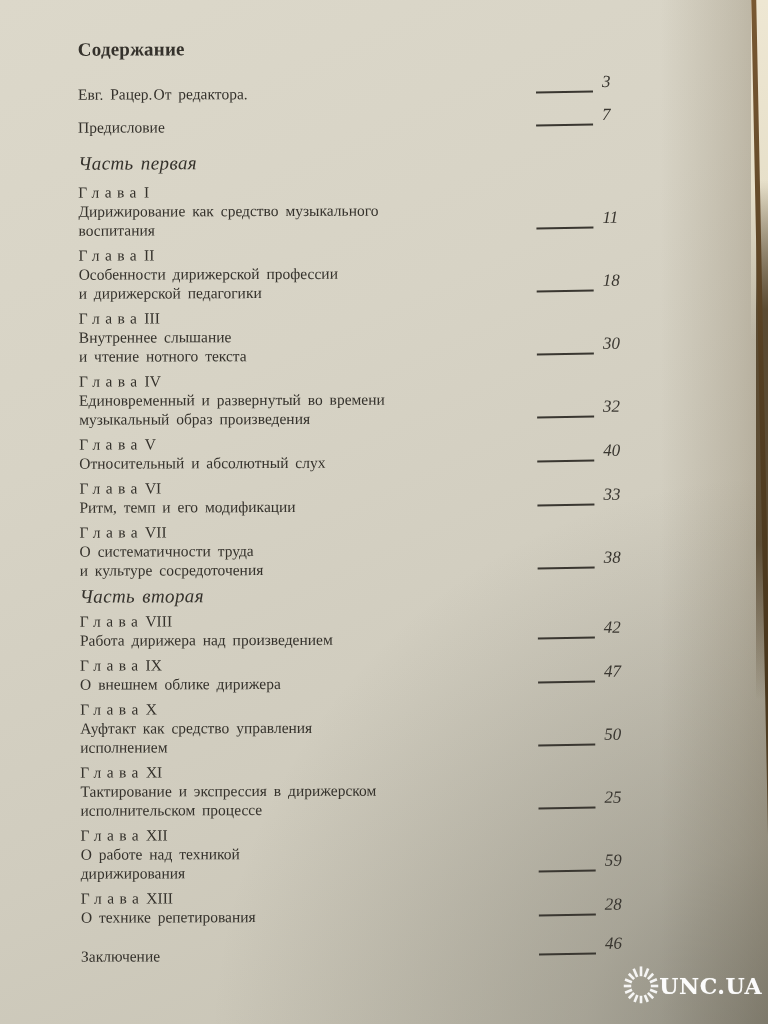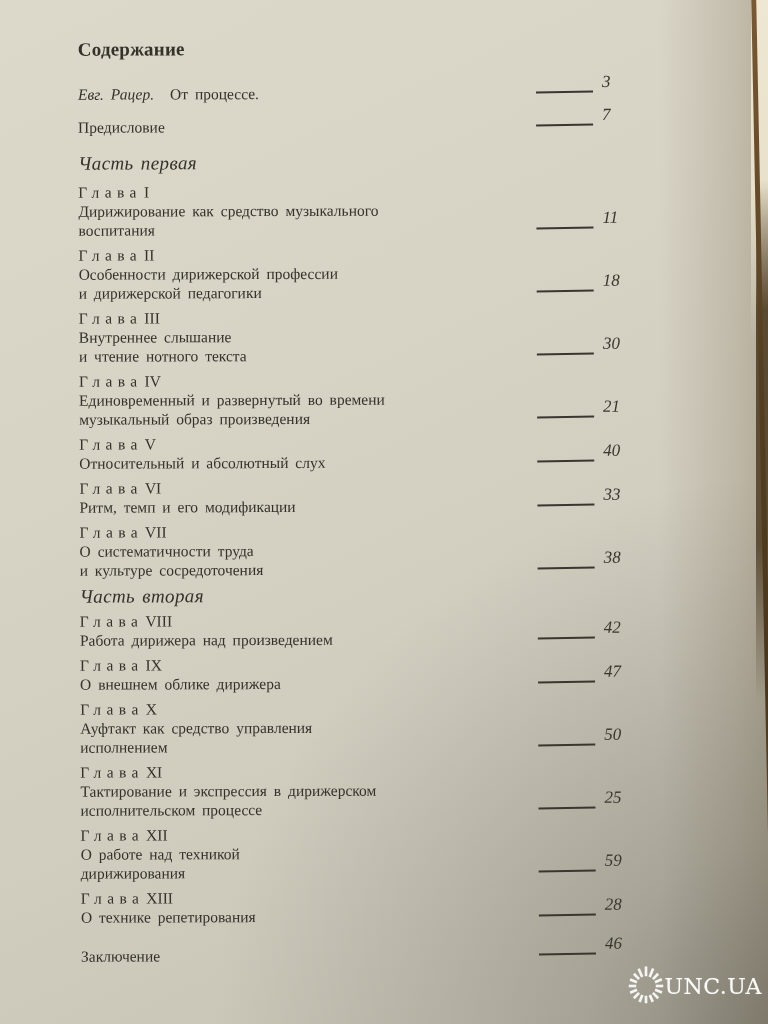--- a/index.html
+++ b/index.html
@@ -43,51 +43,51 @@
   .entry{position:relative;font-size:15.5px;line-height:19px;word-spacing:3px;}
   .entry.item{margin-bottom:14px;}
   .entry.item.pre{margin-bottom:16px;}
   .entry.chapter{margin-bottom:6px;}
   .part-head{
     font-size:19px;line-height:22px;font-style:italic;
     margin:0 0 8px;letter-spacing:0.4px;word-spacing:2px;
   }
   .part-head.second{margin-bottom:4px;}
   .entry.last{margin-top:20px;}
-  .lead-italic{font-style:italic;margin-right:16px;}
+  .lead-italic{margin-right:1px;}
   .ch-word{letter-spacing:0.35em;}
   .ch-num{margin-left:2px;}
   .pageref{position:absolute;left:458px;bottom:2px;white-space:nowrap;}
   .dash{display:inline-block;width:57px;height:2px;background:#3a3731;vertical-align:3px;transform:rotate(-0.6deg);}
   .pnum{display:inline-block;margin-left:9px;transform:translateY(-9px);font-style:italic;font-size:17px;color:#3a3731;}
   
   .watermark{
     position:absolute;right:6px;bottom:13px;display:flex;align-items:center;
     color:rgba(255,255,255,0.95);
   }
   .wm-icon{margin-right:-5px;opacity:0.95;}
   .wm-text{
-    font-family:"DejaVu Serif", serif;font-weight:normal;font-size:22px;
+    font-family:"DejaVu Serif", serif;font-weight:bold;font-size:22px;
     letter-spacing:0.5px;text-shadow:0 0 1px rgba(255,255,255,0.4);
   }
 </style>
 </head>
 <body>
 
 <div class="photo">
   <div class="page"></div>
   <div class="under-sliver"></div>
   <div class="edge-shadow"></div>
   <div class="edge-line"></div>
 
   <div class="content">
     <h1 class="toc-title">Содержание</h1>
 
     <div class="entry item">
-      <div><span class="lead-italic">Евг. Рацер.</span><span>От процессе.</span></div>
+      <div><span class="lead-italic">Евг. Рацер.</span><span>От редактора.</span></div>
       <div class="pageref"><span class="dash"></span><span class="pnum">3</span></div>
     </div>
 
     <div class="entry item pre">
       <div>Предисловие</div>
       <div class="pageref"><span class="dash"></span><span class="pnum">7</span></div>
     </div>
 
     <div class="part-head">Часть первая</div>
 
@@ -109,21 +109,21 @@
       <div><span class="ch-word">Глава</span><span class="ch-num">III</span></div>
       <div>Внутреннее слышание</div>
       <div>и чтение нотного текста</div>
       <div class="pageref"><span class="dash"></span><span class="pnum">30</span></div>
     </div>
 
     <div class="entry chapter">
       <div><span class="ch-word">Глава</span><span class="ch-num">IV</span></div>
       <div>Единовременный и развернутый во времени</div>
       <div>музыкальный образ произведения</div>
-      <div class="pageref"><span class="dash"></span><span class="pnum">21</span></div>
+      <div class="pageref"><span class="dash"></span><span class="pnum">32</span></div>
     </div>
 
     <div class="entry chapter">
       <div><span class="ch-word">Глава</span><span class="ch-num">V</span></div>
       <div>Относительный и абсолютный слух</div>
       <div class="pageref"><span class="dash"></span><span class="pnum">40</span></div>
     </div>
 
     <div class="entry chapter">
       <div><span class="ch-word">Глава</span><span class="ch-num">VI</span></div>

